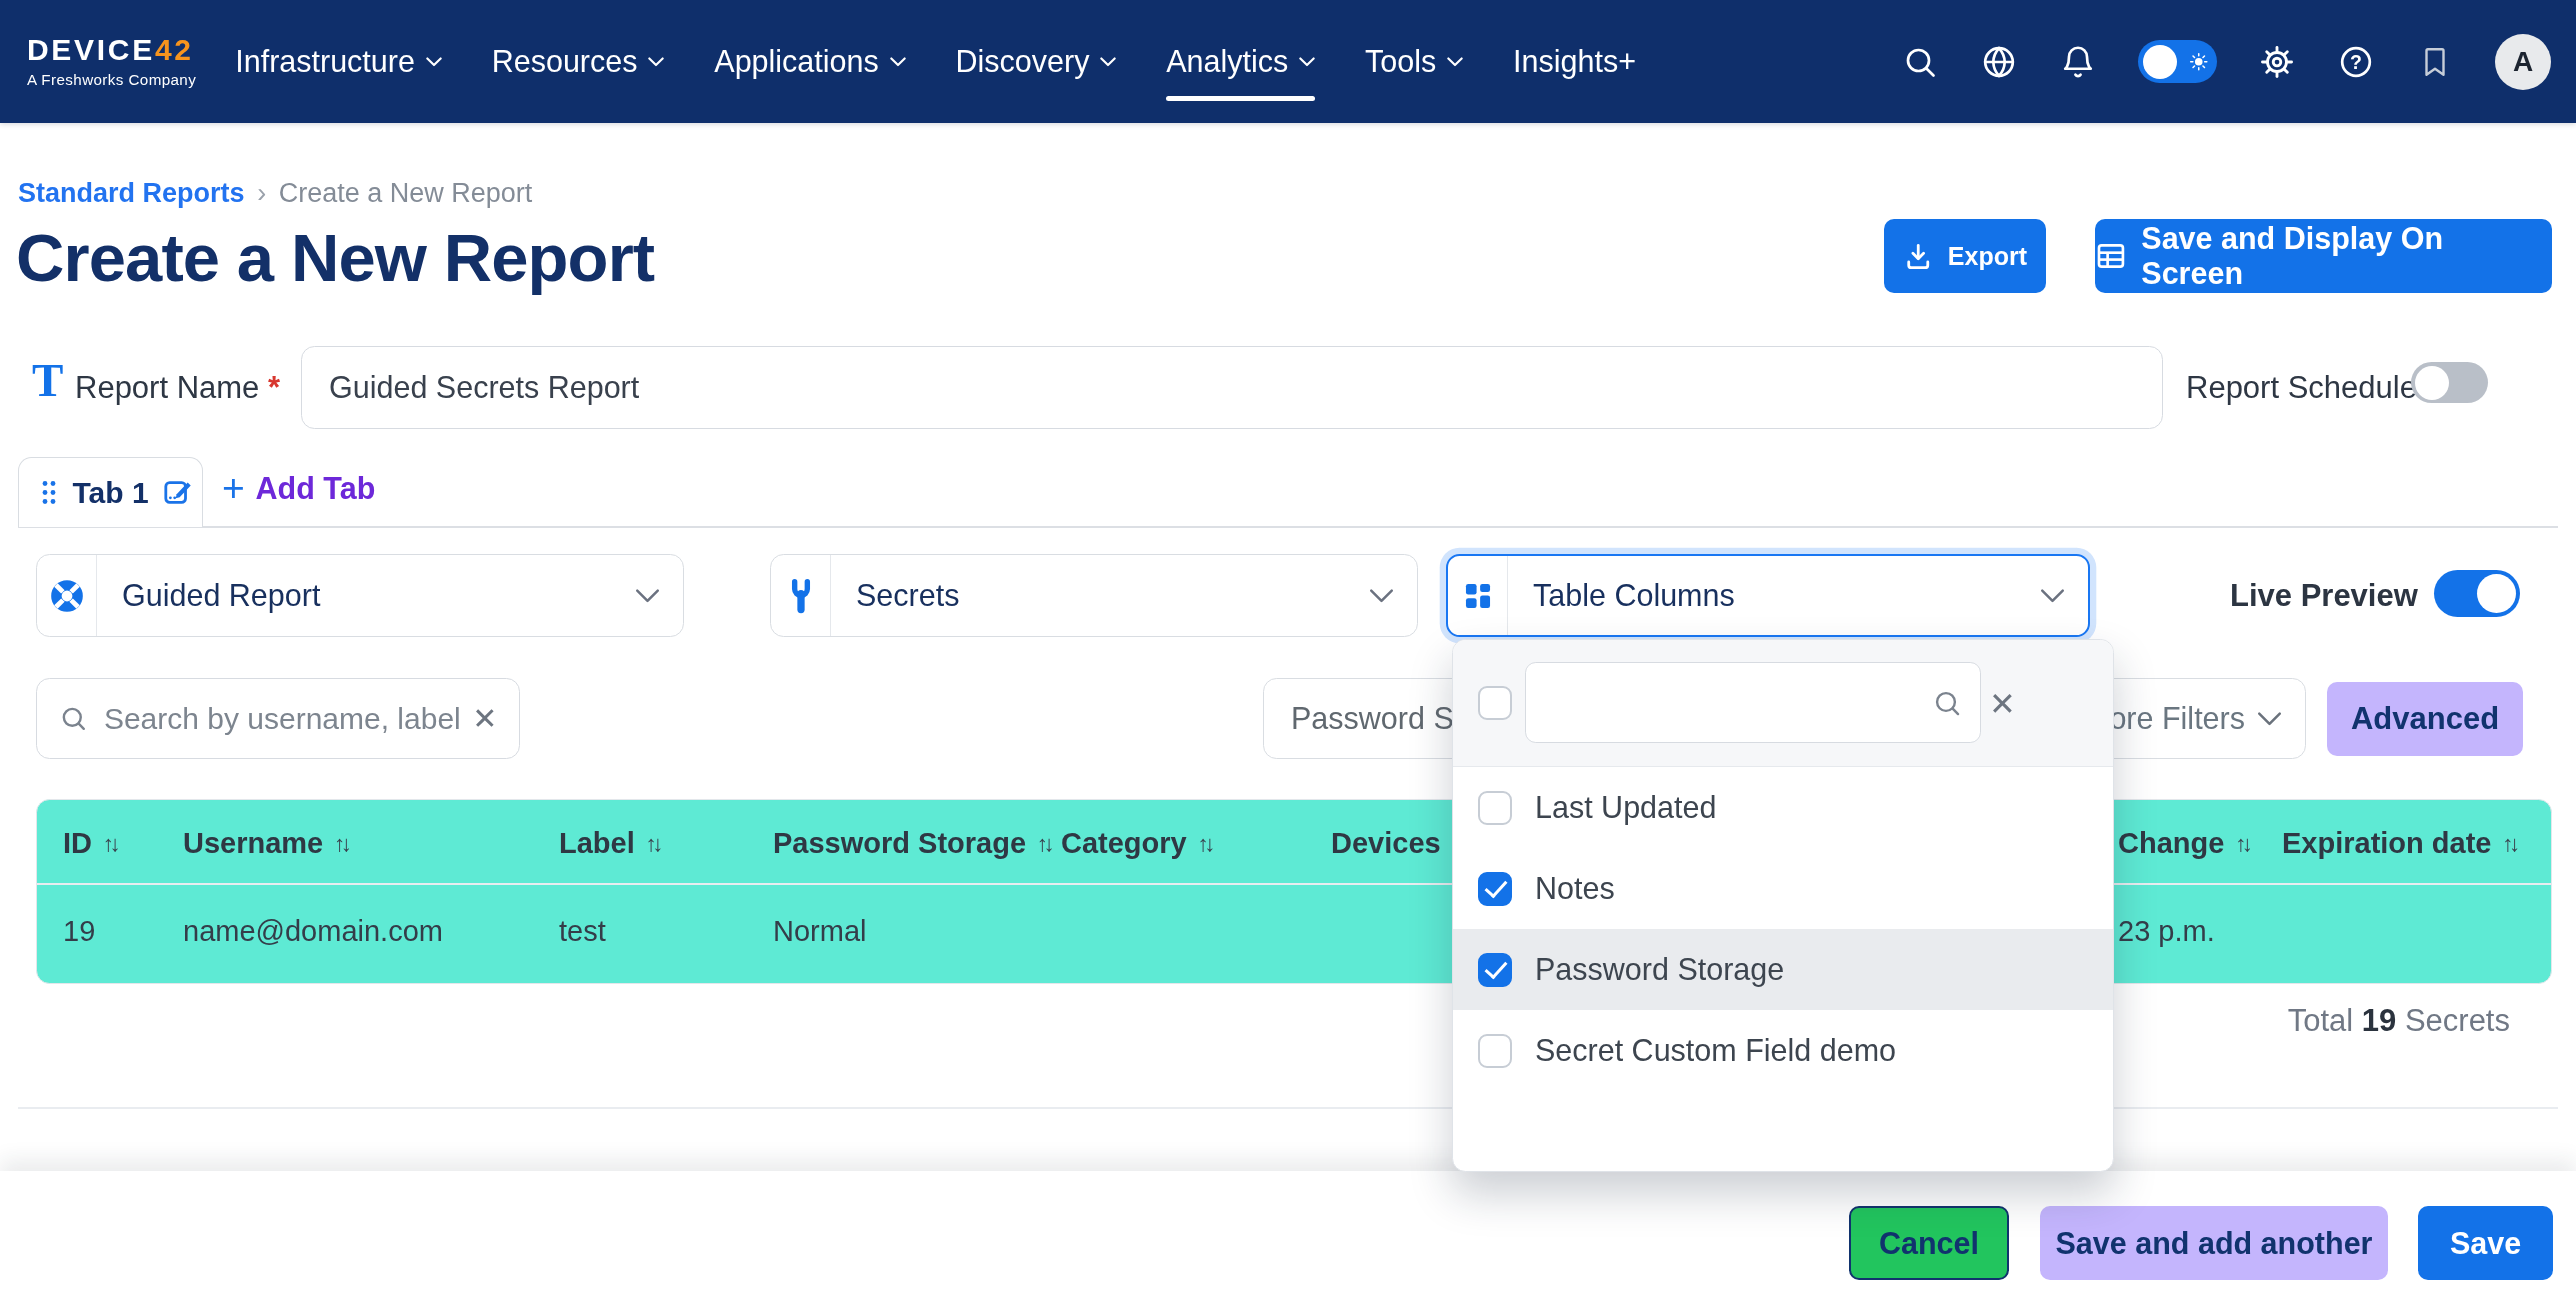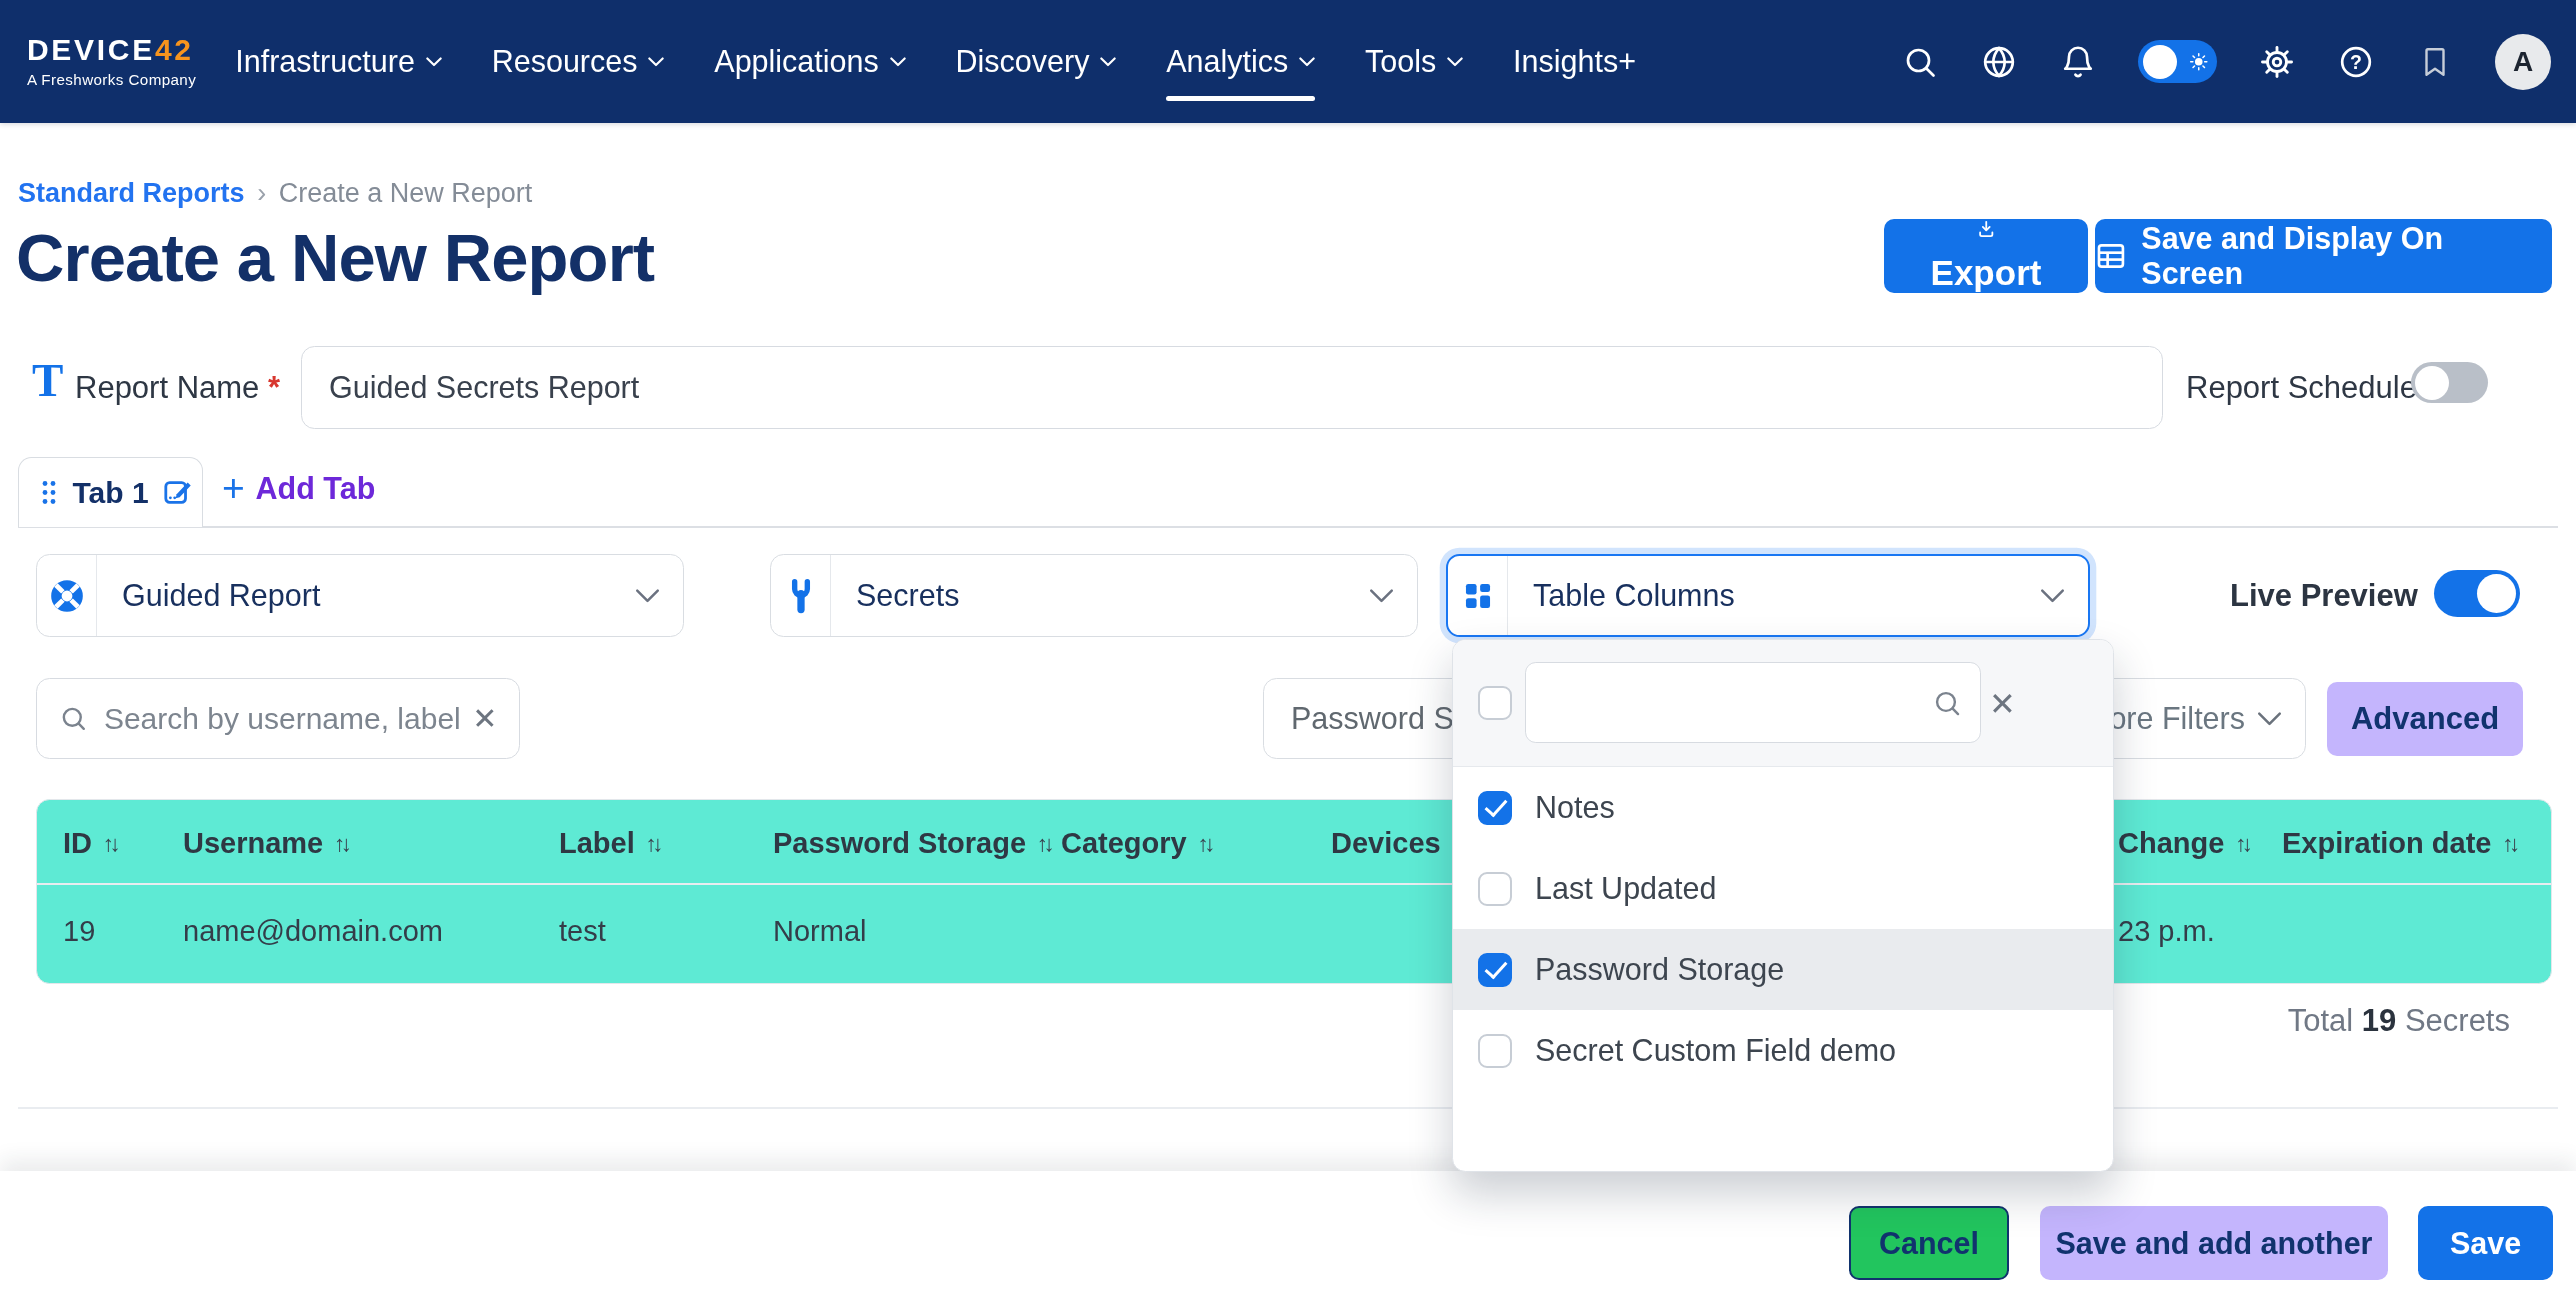--- a/index.html
+++ b/index.html
@@ -30,21 +30,21 @@
   .crumbs{position:absolute;left:18px;top:178px;font-size:27px;display:flex;gap:12.6px;align-items:center;}
   .crumb-link{color:#2273f0;font-weight:600;cursor:pointer;}
   .crumb-sep{color:#9aa1ab;}
   .crumb-cur{color:#848c97;}
   .page-title{position:absolute;left:16px;top:219px;font-size:67px;font-weight:800;color:#133068;letter-spacing:-0.9px;}
   .btn{display:flex;align-items:center;justify-content:center;gap:14.4px;border-radius:10px;cursor:pointer;
        font-weight:700;box-sizing:border-box;}
   .btn-primary{background:#1372e8;color:#fff;}
   .btn-soft{background:#c4b5fd;color:#11336e;}
   .btn-outline{background:#22c55e;border:2.7px solid #11336e;color:#11336e;}
-  #btn-export{left:1884px;top:219px;width:204px;height:74px;font-size:35px;flex-direction:column;}
+  #btn-export{left:1884px;top:219px;width:162px;height:74px;font-size:25px;}
   #btn-savedisplay{left:2095px;top:219px;width:457px;height:74px;font-size:30.5px;}
 
   
   .t-ico{position:absolute;left:32px;top:357px;font-family:"Liberation Serif",serif;font-size:47px;
          font-weight:700;color:#1372e8;line-height:1;}
   .rn-label{position:absolute;left:75px;top:370px;font-size:31px;color:#2e3744;font-weight:500;text-align:right;}
   .rn-req{color:#d8372f;font-weight:700;}
   .rn-input{position:absolute;left:301px;top:346px;width:1862px;height:83px;box-sizing:border-box;
             border:1.8px solid #d7dbe1;border-radius:13.5px;font-size:30.5px;color:#39414d;padding:0 27px;
             font-family:"Liberation Sans",sans-serif;outline:none;}
@@ -444,26 +444,26 @@
         <input type="text" value="" style="">
         <svg style="margin-right:18px;flex:none" width="30.5" height="30.5" viewBox="0 0 24 24" fill="none" stroke="#7b838e" stroke-width="1.9" stroke-linecap="round">
             <circle cx="11" cy="11" r="7"></circle>
             <line x1="16.3" y1="16.3" x2="20.5" y2="20.5"></line>
           </svg>
       </div>
       <span class="panel-close">✕</span>
     </div>
 
     <div class="prow">
+      <div class="cb"></div>
+      <span class="lbl">Last Updated</span>
+    </div>
+    <div class="prow">
       <div class="cb checked"></div>
       <span class="lbl">Notes</span>
-    </div>
-    <div class="prow">
-      <div class="cb"></div>
-      <span class="lbl">Last Updated</span>
     </div>
     <div class="prow highlighted">
       <div class="cb checked"></div>
       <span class="lbl">Password Storage</span>
     </div>
     <div class="prow">
       <div class="cb"></div>
       <span class="lbl">Secret Custom Field demo</span>
     </div>
   </div>

